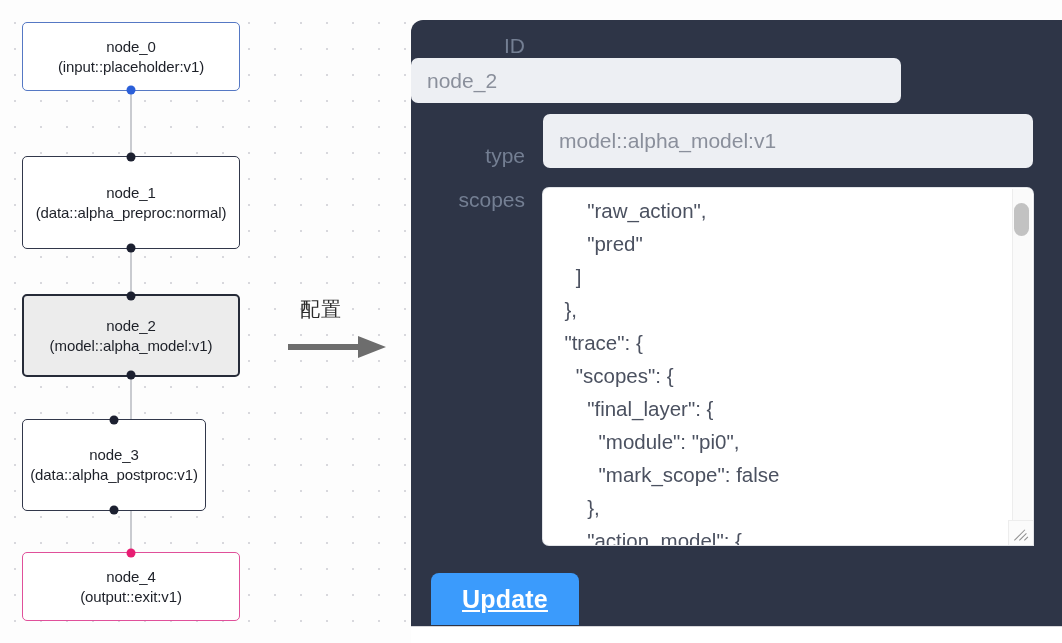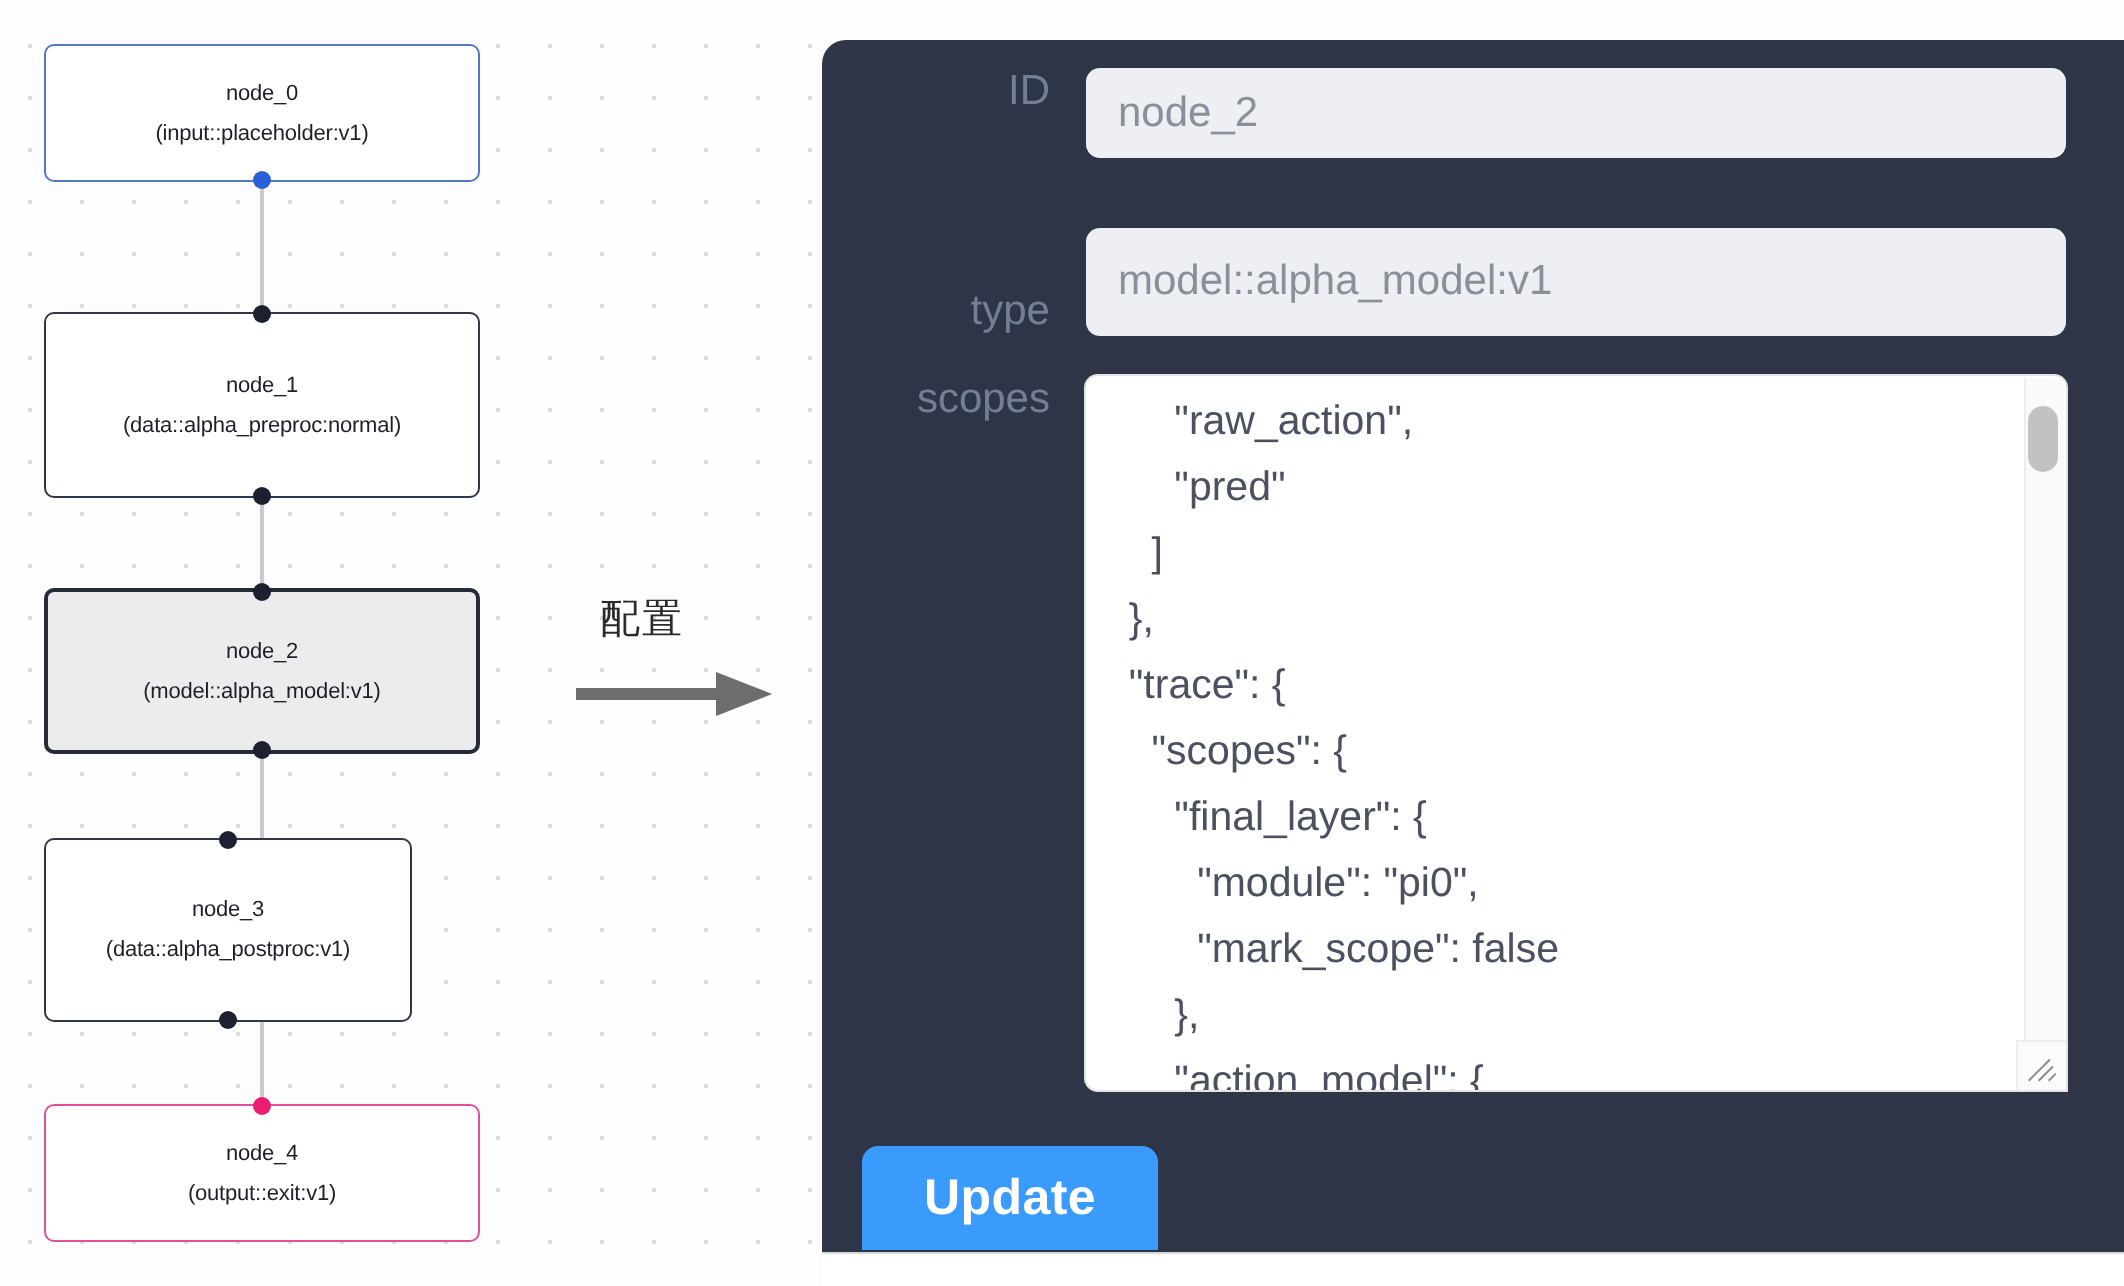--- a/index.html
+++ b/index.html
@@ -30,21 +30,21 @@
   .node {
     position: absolute;
     box-sizing: border-box;
     background: #ffffff;
     border: 1.6px solid #31374a;
     border-radius: 5px;
     display: flex;
     align-items: center;
     justify-content: center;
     text-align: center;
-    font-size: 11px;
+    font-size: 15px;
     line-height: 20px;
     color: #1d2028;
     letter-spacing: -0.1px;
     padding: 2px 6px;
   }
   .node .nlabel { display: block; width: 100%; }
 
   .node.input-node  { border-color: #5578c4; border-width: 1.4px; }
   .node.output-node { border-color: #e0509a; border-width: 1.8px; text-align: center; }
   .node.selected {
@@ -121,21 +121,21 @@
     background: #edeff3;
     border: none;
     border-radius: 7px;
     color: #8a8f9b;
     font-size: 21px;
     font-family: "Liberation Sans", sans-serif;
     padding: 8px 16px;
     outline: none;
   }
 
-  #row-id   { top: 14px; }
+  #row-id   { top: 14px; flex-direction: column; }
   #row-type { top: 94px; align-items: flex-end; }
   #row-cfg  { top: 168px; }
 
   #id-input   { width: 490px; height: 45px; }
   #type-input { width: 490px; height: 54px; }
 
   .ta-wrap {
     position: relative;
     width: 490px; height: 357px;
     background: #ffffff;
@@ -201,20 +201,21 @@
     color: #ffffff;
     border: none;
     border-radius: 8px 8px 0 0;
     font-size: 25px;
     font-family: "Liberation Sans", sans-serif;
     font-weight: bold;
     letter-spacing: 0.2px;
     cursor: pointer;
     text-align: center;
     line-height: 50px;
+    text-decoration: underline;
   }
 
   
   #bottom-strip {
     position: absolute;
     left: 411px; top: 626px;
     width: 651px; height: 17px;
     background: #ffffff;
     border-top: 1px solid #d7d7da;
   }

